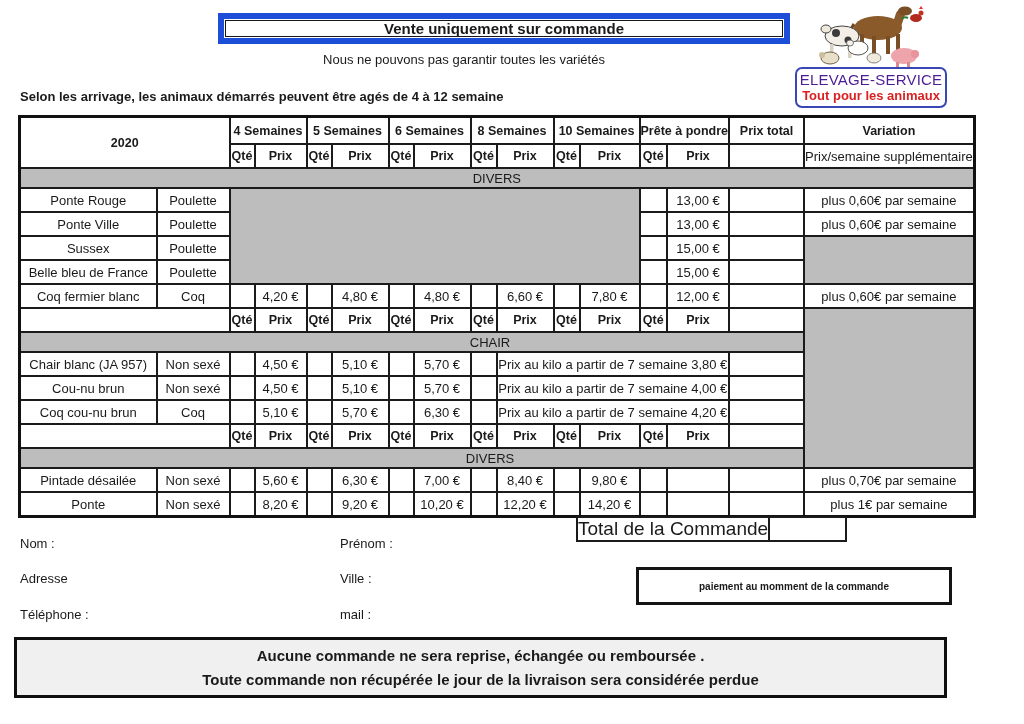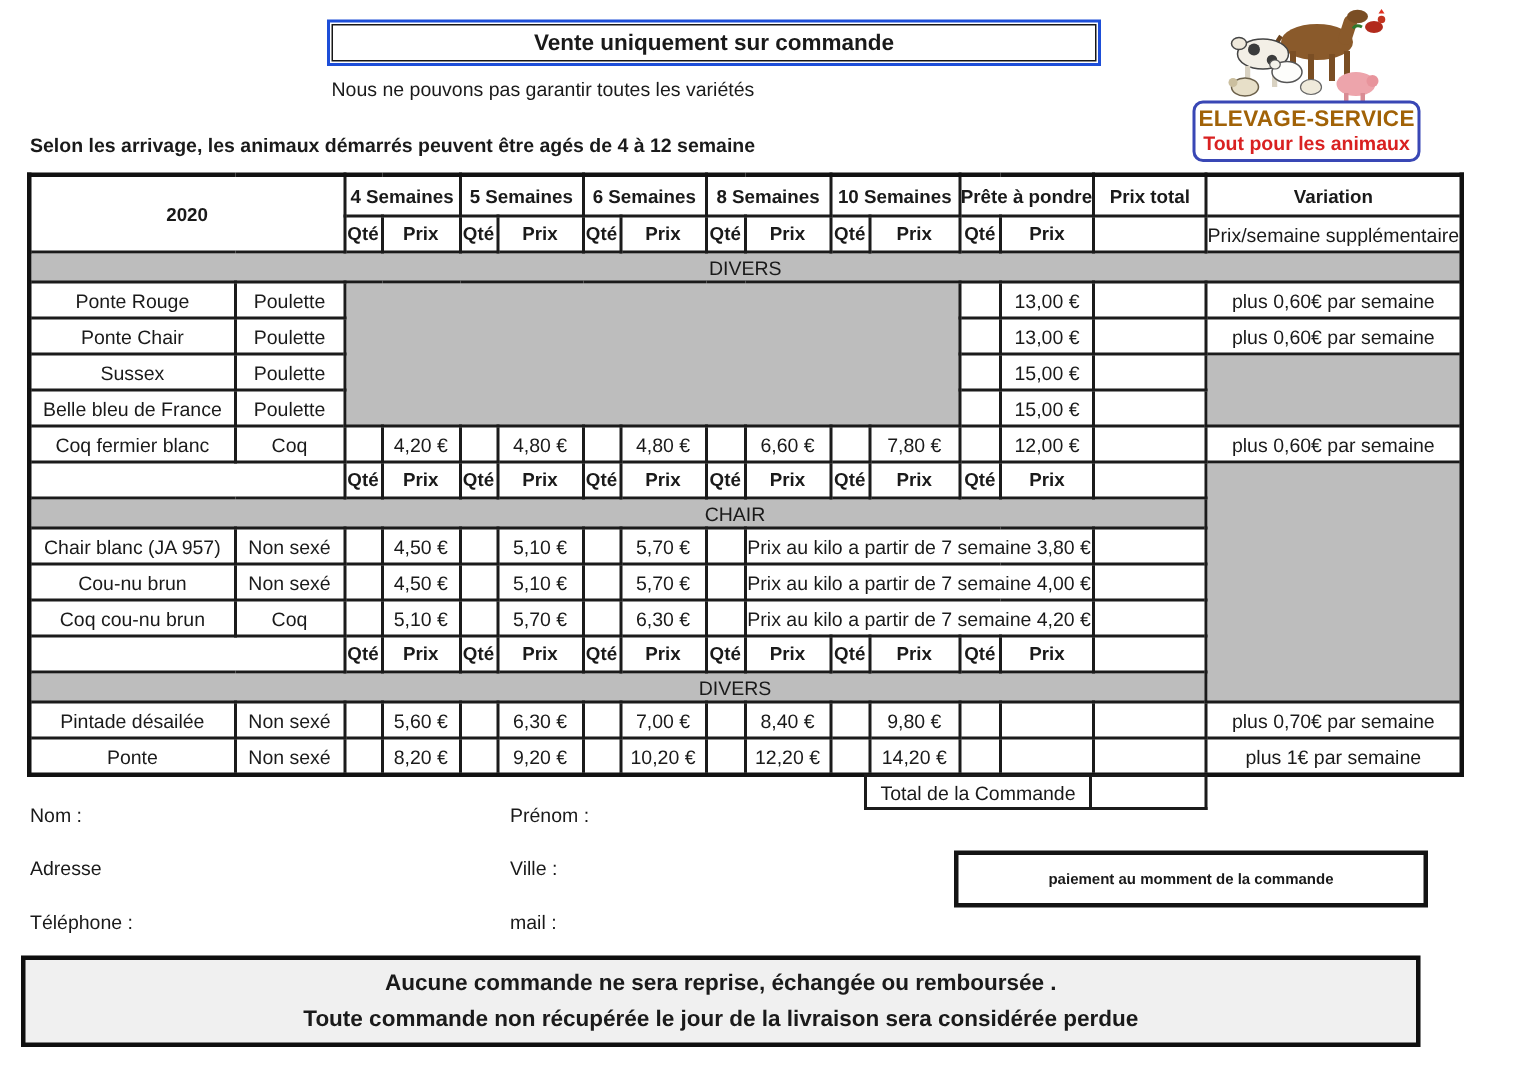--- a/index.html
+++ b/index.html
@@ -1,55 +1,55 @@
 <!DOCTYPE html>
 <html><head>
 <meta charset="utf-8">
 <style>
   html,body{margin:0;padding:0;background:#ffffff;}
   .page{position:relative;width:1024px;height:724px;background:#fff;
         font-family:"Liberation Sans",sans-serif;color:#1a1a1a;overflow:hidden;}
 
   
-  .title-box{position:absolute;left:218px;top:13px;width:516px;height:31px;
-             border:2px solid #1d4ed8;padding:1px;box-sizing:border-box;background:#fff;}
+  .title-box{position:absolute;left:218px;top:13px;width:572px;height:31px;
+             border:6px solid #1d4ed8;padding:1px;box-sizing:border-box;background:#fff;}
   .title-inner{border:1px solid #161616;width:100%;height:100%;box-sizing:border-box;
                display:flex;align-items:center;justify-content:center;
                font-size:15px;font-weight:bold;}
-  .subtitle{position:absolute;left:221px;top:52px;width:508px;text-align:left;font-size:13px;}
+  .subtitle{position:absolute;left:210px;top:52px;width:508px;text-align:center;font-size:13px;}
   .note{position:absolute;left:20px;top:89px;font-size:13px;font-weight:bold;}
 
   
   .logo{position:absolute;left:790px;top:2px;width:160px;height:108px;}
   .logo svg{position:absolute;left:22px;top:0;}
   .logo-label{position:absolute;left:5px;top:65px;width:144px;
               border:2px solid #3947b5;border-radius:7px;background:#fff;
               text-align:center;padding:2px 2px 3px 2px;}
-  .logo-name{font-size:15px;font-weight:bold;color:#a16207;letter-spacing:.2px;white-space:nowrap;}
+  .logo-name{font-size:15px;font-weight:normal;color:#4c1d95;letter-spacing:.2px;white-space:nowrap;}
   .logo-tagline{font-size:13px;font-weight:bold;color:#d92121;white-space:nowrap;}
 
   
   .table-wrap{position:absolute;left:18px;top:115px;}
   table.order{border-collapse:collapse;table-layout:fixed;border:3px solid #111;}
   table.order td,table.order th{border:2px solid #1b1b1b;padding:0;text-align:center;
         font-size:13px;font-weight:normal;white-space:nowrap;overflow:hidden;height:22px;}
   table.order th{font-weight:bold;font-size:12.5px;}
   tr.r-head1 th{height:25px;}
   tr.r-head2{height:20px;}
   tr.r-band td{height:18px;}
   .year-cell{font-size:15px;}
   .band{background:#bdbdbd;font-weight:bold;font-size:12.5px;}
   .band.offset{padding-left:156px;}
   .gblock{background:#bdbdbd;}
   .var-cell{font-size:10.5px;}
   .var-sub{font-size:10.5px;height:20px;}
   .kilo-cell{font-size:11px;}
 
   .total-row{border-collapse:collapse;margin-left:558px;margin-top:-2px;}
-  .total-row td{border:2px solid #1b1b1b;height:20px;font-size:13px;text-align:center;
+  .total-row td{border:2px solid #1b1b1b;height:20px;font-size:19px;text-align:center;
                 padding:0;white-space:nowrap;}
   .total-row .tlabel{width:148px;}
   .total-row .tbox{width:75px;}
 
   
   .field-label{position:absolute;font-size:13px;}
   .payment-box{position:absolute;left:636px;top:567px;width:316px;height:38px;
                border:3px solid #141414;box-sizing:border-box;display:flex;
                align-items:center;justify-content:center;font-size:10px;font-weight:bold;}
   .notice-box{position:absolute;left:14px;top:637px;width:933px;height:61px;
@@ -170,21 +170,21 @@
         <td>Ponte Rouge</td>
         <td>Poulette</td>
         <td class="gblock" colspan="10" rowspan="4"></td>
         <td></td>
         <td>13,00 €</td>
         <td></td>
         <td class="var-cell">plus 0,60€ par semaine</td>
       </tr>
 
       <tr>
-        <td>Ponte Chair</td>
+        <td>Ponte Ville</td>
         <td>Poulette</td>
         <td></td>
         <td>13,00 €</td>
         <td></td>
         <td class="var-cell">plus 0,60€ par semaine</td>
       </tr>
 
       <tr>
         <td>Sussex</td>
         <td>Poulette</td>

